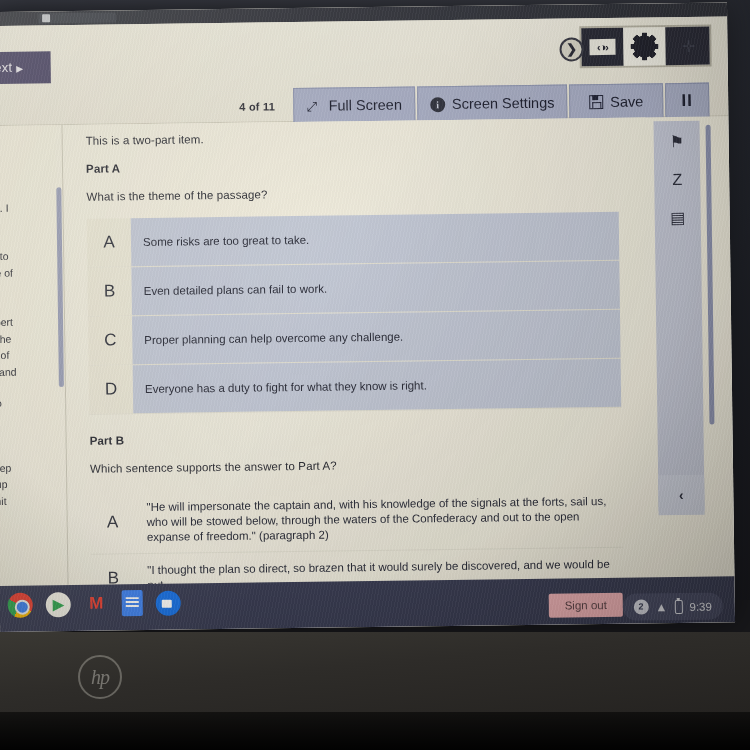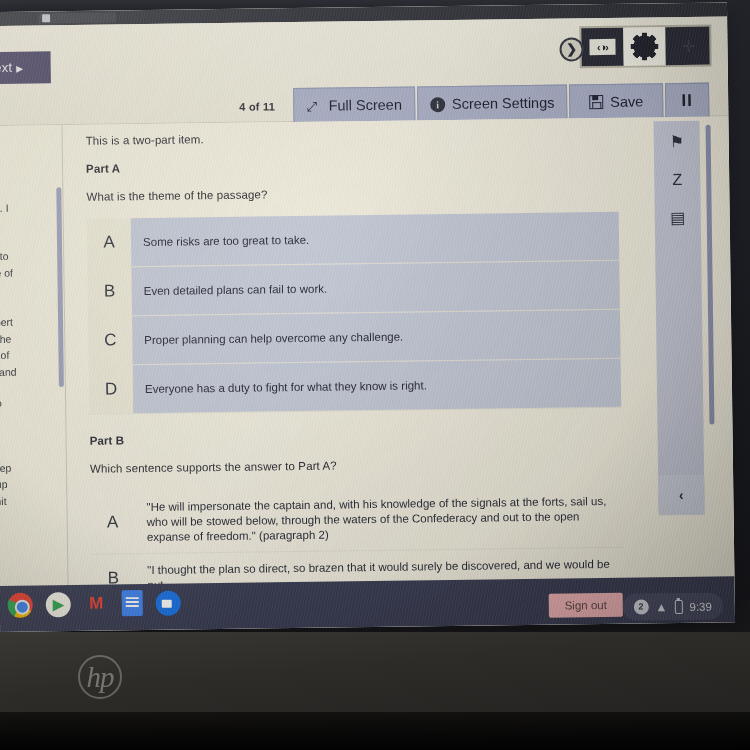--- a/index.html
+++ b/index.html
@@ -43,21 +43,21 @@
     background: linear-gradient(180deg, rgba(0,0,0,.55), rgba(0,0,0,.95));
   }
   .hp-logo {
     position: absolute; left: 78px; top: 655px;
     width: 44px; height: 44px;
     border-radius: 50%;
     border: 2px solid rgba(180,178,170,.42);
     color: rgba(190,188,180,.5);
     font-family: "Liberation Serif", serif;
     font-style: italic;
-    font-size: 29px;
+    font-size: 20px;
     line-height: 40px;
     text-align: center;
     letter-spacing: -1px;
   }
 
   
   #screen {
     position: absolute;
     left: -8px; top: 12px;
     width: 735px; height: 620px;

